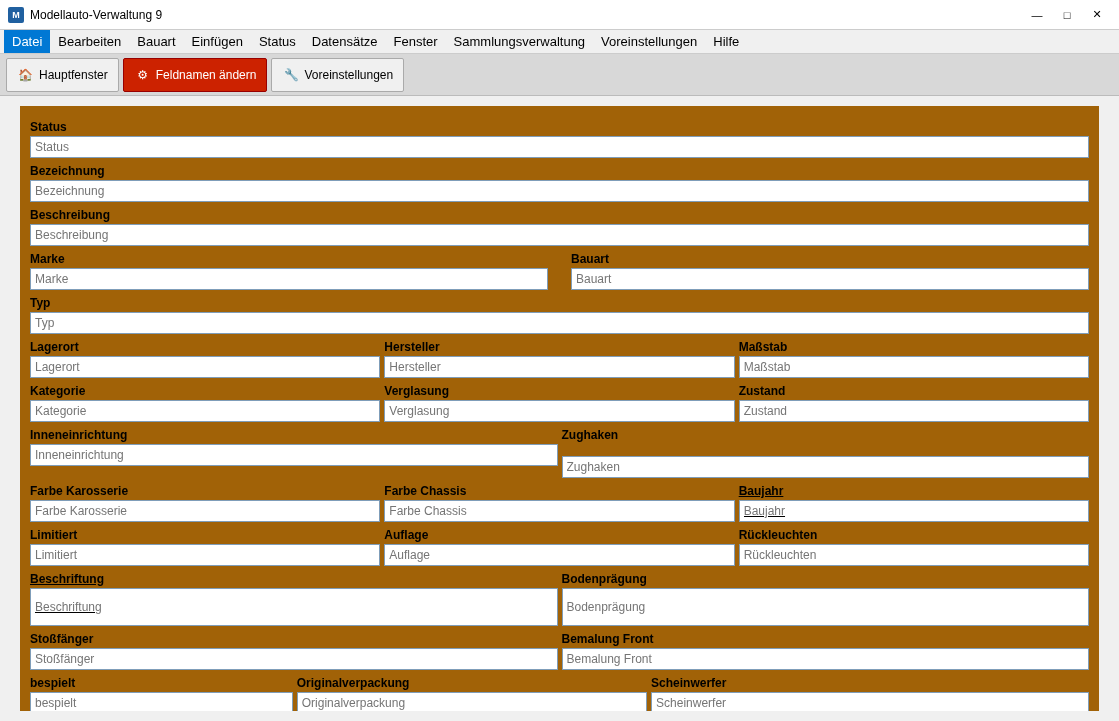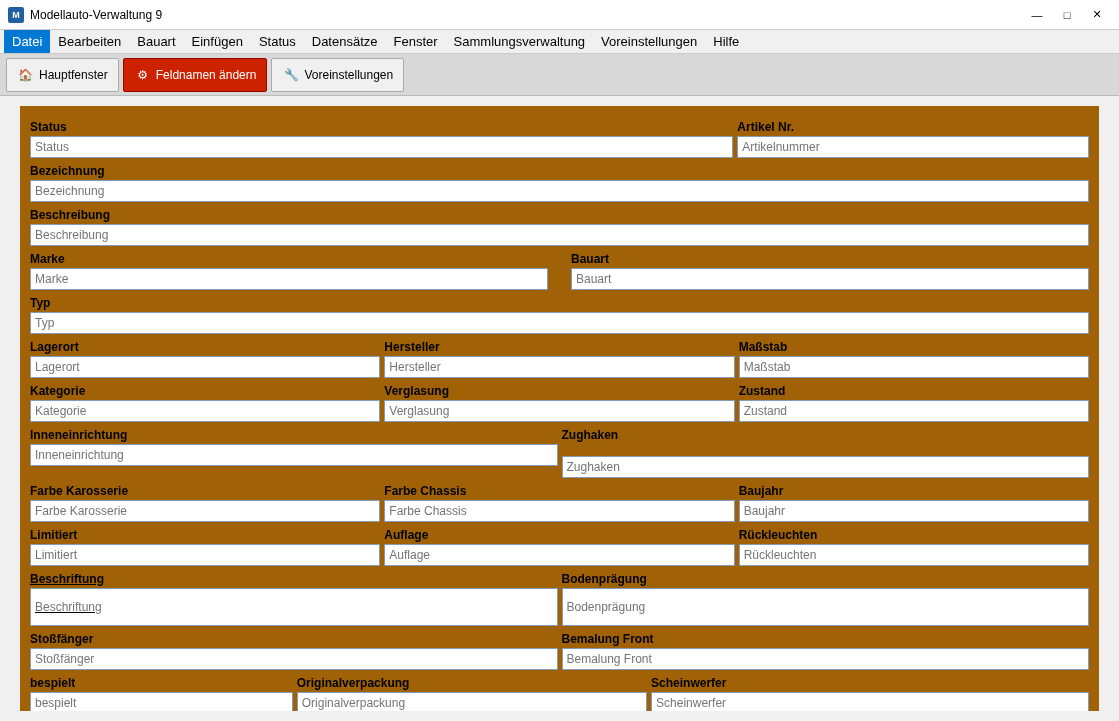--- a/index.html
+++ b/index.html
@@ -188,24 +188,20 @@
 </div>
 
 <div class="main-content">
   <div class="form-section">
 
     <div class="row">
       <div class="col" style="flex: 2;">
         <label class="field-label">Status</label>
         <input class="field-input" placeholder="Status" style="">
       </div>
-      <div class="col" style="flex: 1;">
-        <label class="field-label">Artikel Nr.</label>
-        <input class="field-input" placeholder="Artikelnummer" style="">
-      </div>
     </div>
 
     <div class="row">
       <div class="col" style="flex: 1;">
         <label class="field-label">Bezeichnung</label>
         <input class="field-input" placeholder="Bezeichnung" style="">
       </div>
     </div>
 
     <div class="row">
@@ -276,21 +272,21 @@
 
     <div class="row">
       <div class="col" style="flex: 1;">
         <label class="field-label">Farbe Karosserie</label>
         <input class="field-input" placeholder="Farbe Karosserie" style="">
       </div>
       <div class="col" style="flex: 1;">
         <label class="field-label">Farbe Chassis</label>
         <input class="field-input" placeholder="Farbe Chassis" style="">
       </div>
-      <div class="col" style="flex: 1;">
+      <div class="col" style="flex: 1; text-decoration: underline;">
         <label class="field-label">Baujahr</label>
         <input class="field-input" placeholder="Baujahr" style="">
       </div>
     </div>
 
     <div class="row">
       <div class="col" style="flex: 1;">
         <label class="field-label">Limitiert</label>
         <input class="field-input" placeholder="Limitiert" style="">
       </div>

